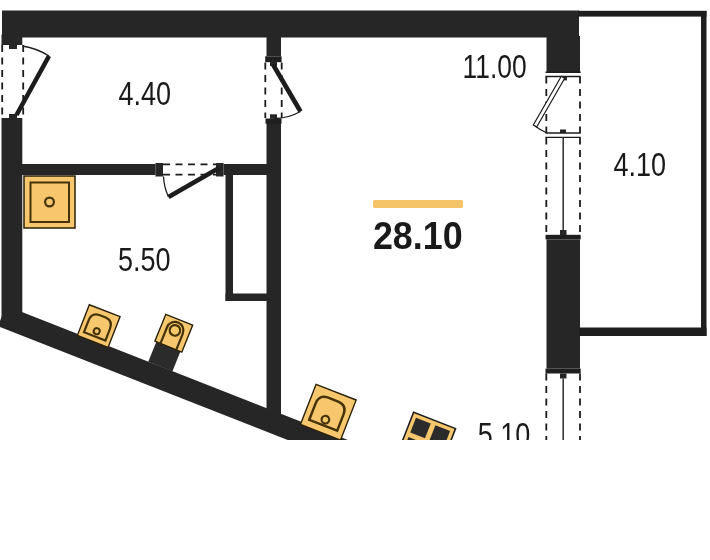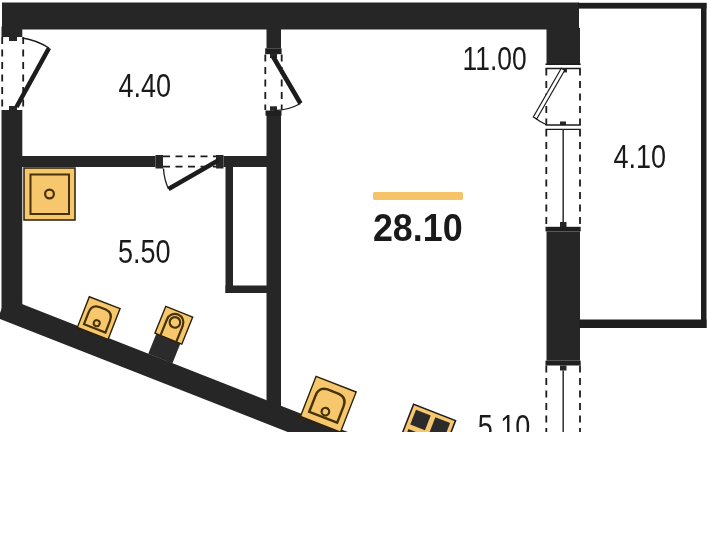--- a/index.html
+++ b/index.html
@@ -1,16 +1,16 @@
 <!DOCTYPE html>
 <html><head>
 <meta charset="utf-8">
 <style>
   html,body{margin:0;padding:0;background:#fff;}
-  .plan{width:710px;height:432px;position:relative;font-family:"Liberation Sans",sans-serif;}
+  .plan{width:710px;height:432px;position:relative;font-family:"Liberation Sans",sans-serif;margin-top:8px;}
   text{font-family:"Liberation Sans",sans-serif;fill:#1a1a1a;}
 </style>
 </head>
 <body>
 <div class="plan">
 <svg width="710" height="560" viewBox="0 0 710 560" xmlns="http://www.w3.org/2000/svg">
 
   <rect x="0" y="0" width="710" height="560" fill="#ffffff"></rect>
 
   <rect x="21" y="29.5" width="245" height="126" fill="#ffffff"></rect>

